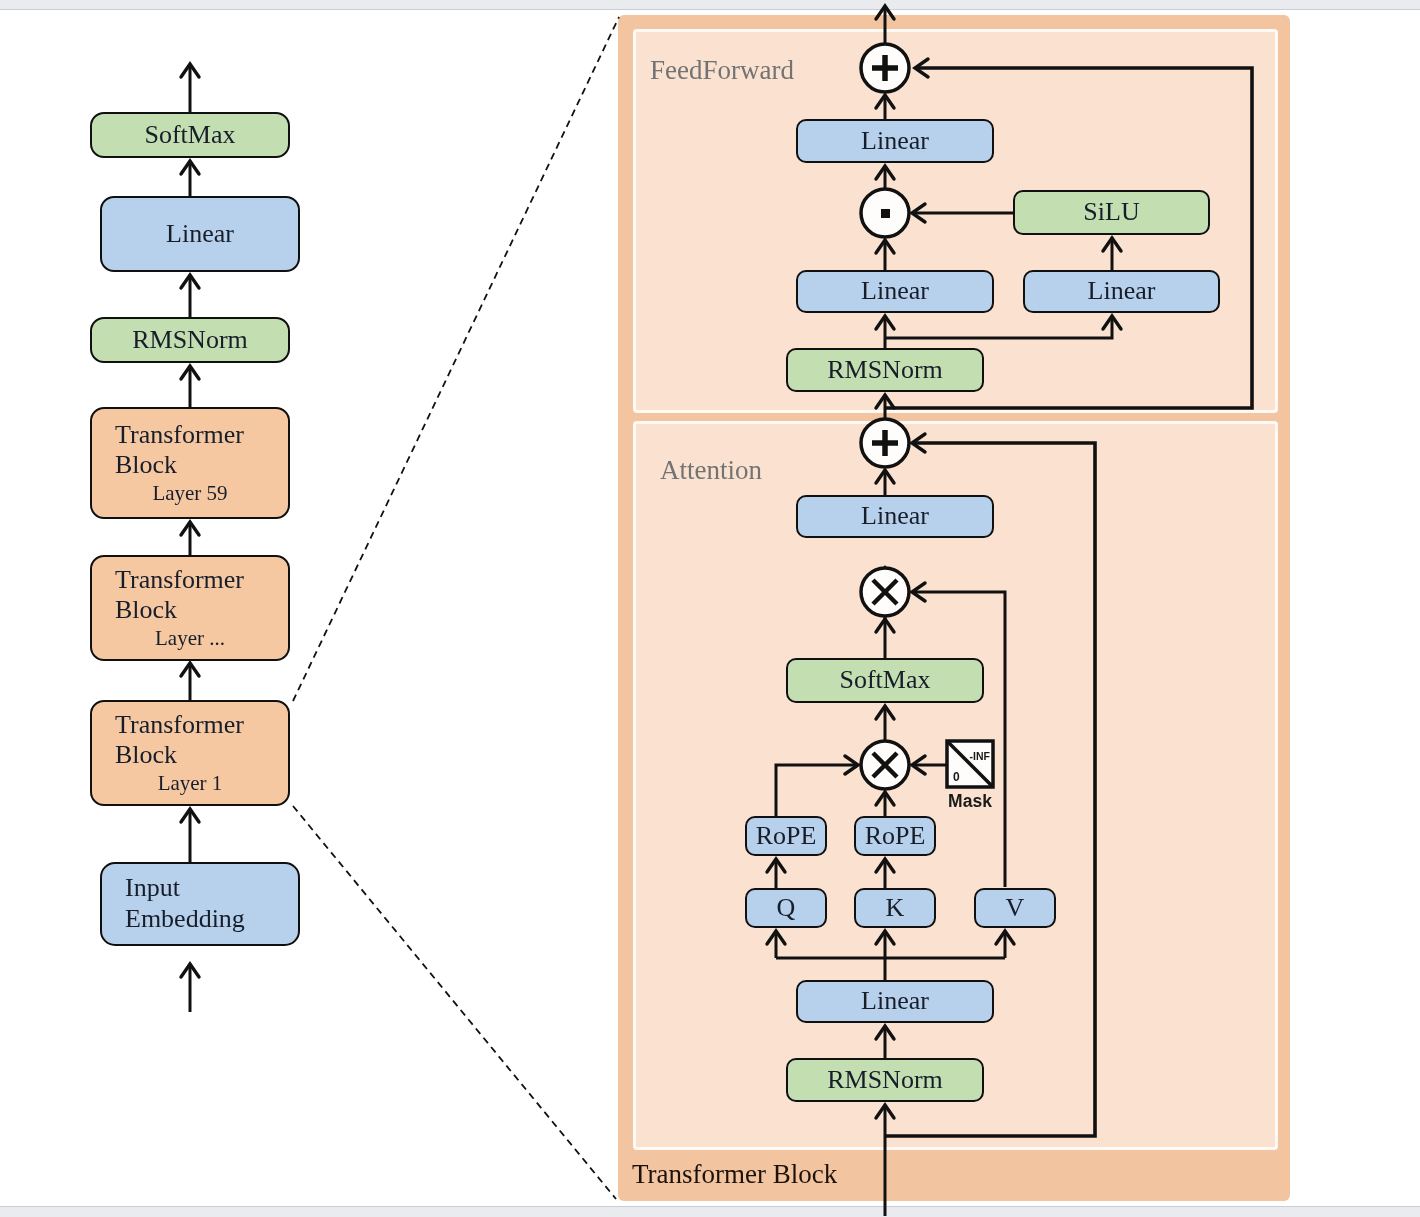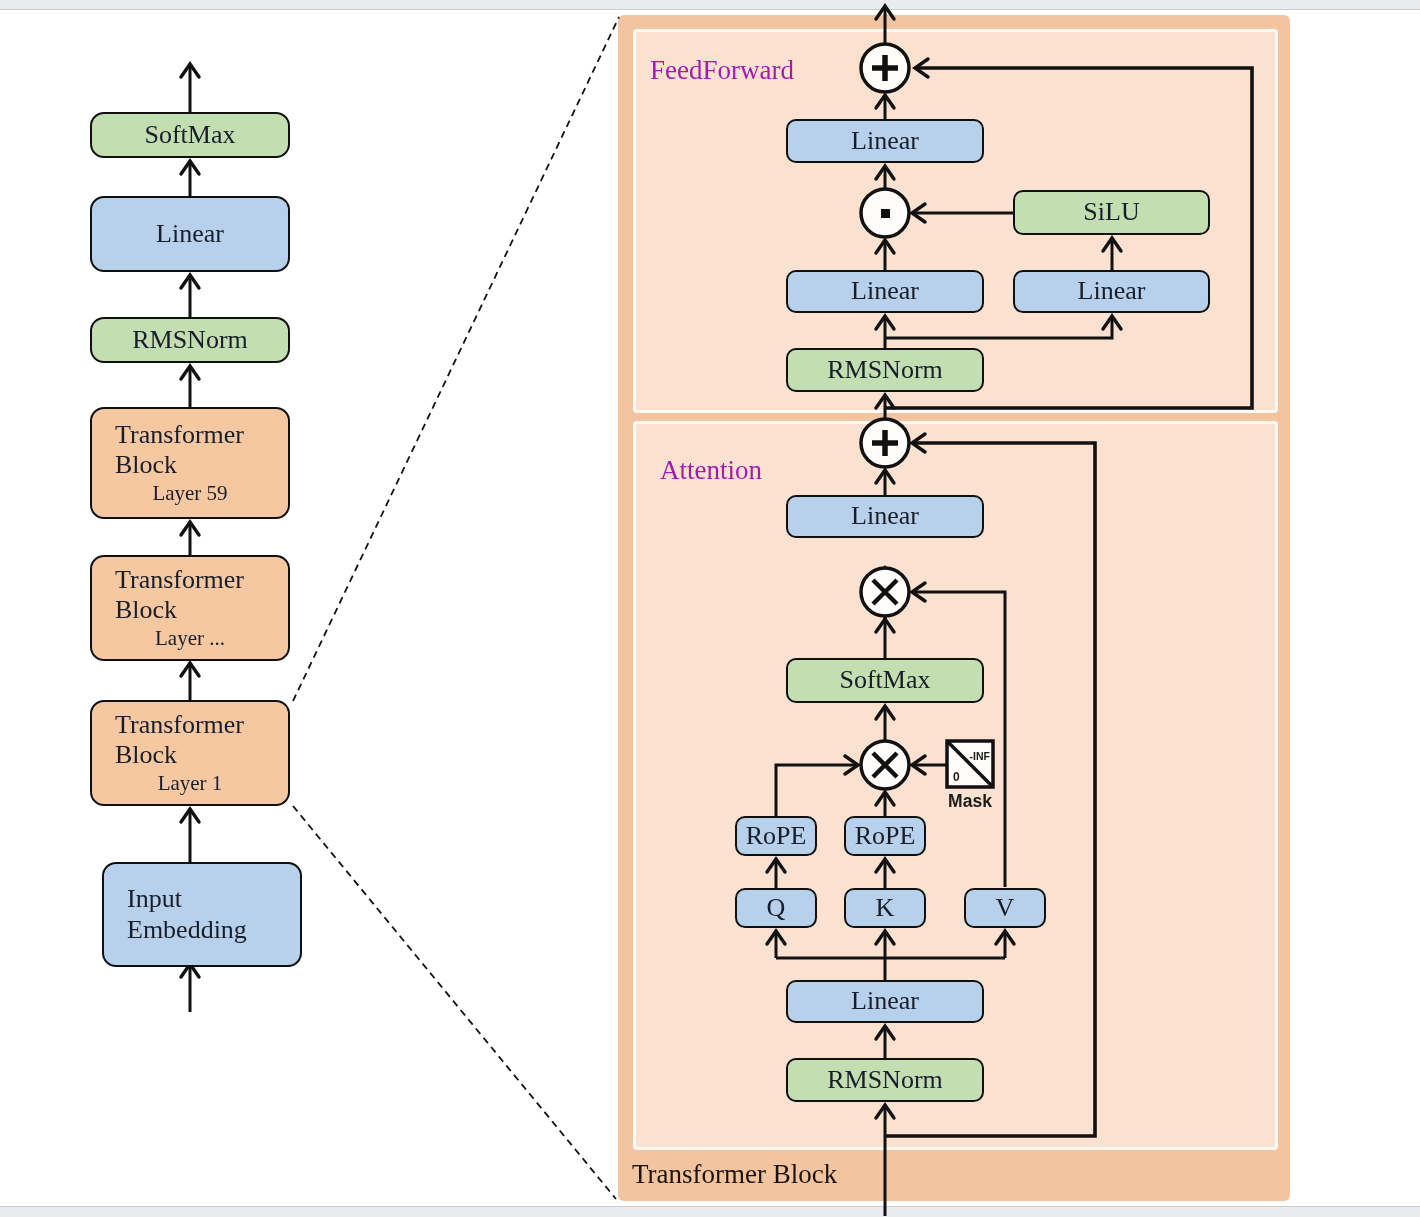--- a/index.html
+++ b/index.html
@@ -16,34 +16,34 @@
     background:#f2c4a0;border-radius:6px;
   }
   .panel-inner{
     position:absolute;background:#fbe2d0;border:3px solid rgba(255,252,248,0.92);
     border-radius:4px;box-sizing:border-box;
   }
   .panel-inner.ff{left:633px;top:29px;width:645px;height:384px;}
   .panel-inner.attn{left:633px;top:421px;width:645px;height:729px;}
 
   .plabel{
-    position:absolute;color:#a21caf;font-size:27px;white-space:nowrap;
+    position:absolute;color:#737373;font-size:27px;white-space:nowrap;
   }
   .plabel.ff{left:650px;top:55px;}
   .plabel.attn{left:660px;top:455px;}
   .plabel.tb{left:632px;top:1159px;color:#1d120a;}
 
   .box{
     position:absolute;display:flex;flex-direction:column;align-items:center;
     justify-content:center;box-sizing:border-box;border:2.5px solid #101010;
     color:#181d2a;font-size:26px;text-align:left;line-height:1.18;
     background:#b7d1ec;border-radius:10px;z-index:5;
   }
   .box.green{background:#c3dfb2;}
-  .box.blue{background:#b7d1ec;}
+  .box.blue{background:#b7d1ec;margin-left:10px;}
   .box.orange{background:#f6c8a2;border-radius:14px;}
   .box.lg{border-radius:14px;}
   .box .sub{font-size:21px;line-height:1.2;}
   .box .wrap2{max-width:150px;}
   svg.wires{position:absolute;left:0;top:0;z-index:3;}
   .fl{stroke:#111;stroke-width:3;fill:none;}
   .fl.thick{stroke-width:3.6;}
   .dash{stroke:#111;stroke-width:1.8;fill:none;stroke-dasharray:7 5;}
   .opc{fill:#fffdfb;stroke:#111;stroke-width:3.5;}
   .opstroke{stroke:#111;fill:none;}
@@ -158,21 +158,21 @@
   </div>
 <div class="box orange" style="left:90px;top:555px;width:200px;height:106px;">
   <span class="wrap2">Transformer Block</span>
   <span class="sub">Layer ...</span>
   </div>
 <div class="box orange" style="left:90px;top:700px;width:200px;height:106px;">
   <span class="wrap2">Transformer Block</span>
   <span class="sub">Layer 1</span>
   </div>
 
-<div class="box blue lg" style="left:102px;top:862px;width:200px;height:105px;">
+<div class="box blue lg" style="left:90px;top:862px;width:200px;height:84px;border-radius:15px;">
   <span class="wrap2">Input Embedding</span>
   </div>
 
 <div class="box blue" style="left:786px;top:119px;width:198px;height:44px;">
   <span>Linear</span>
   </div>
 <div class="box green" style="left:1013px;top:190px;width:197px;height:45px;border-radius:10px;">
   <span>SiLU</span>
   </div>
 <div class="box blue" style="left:786px;top:270px;width:198px;height:43px;">

